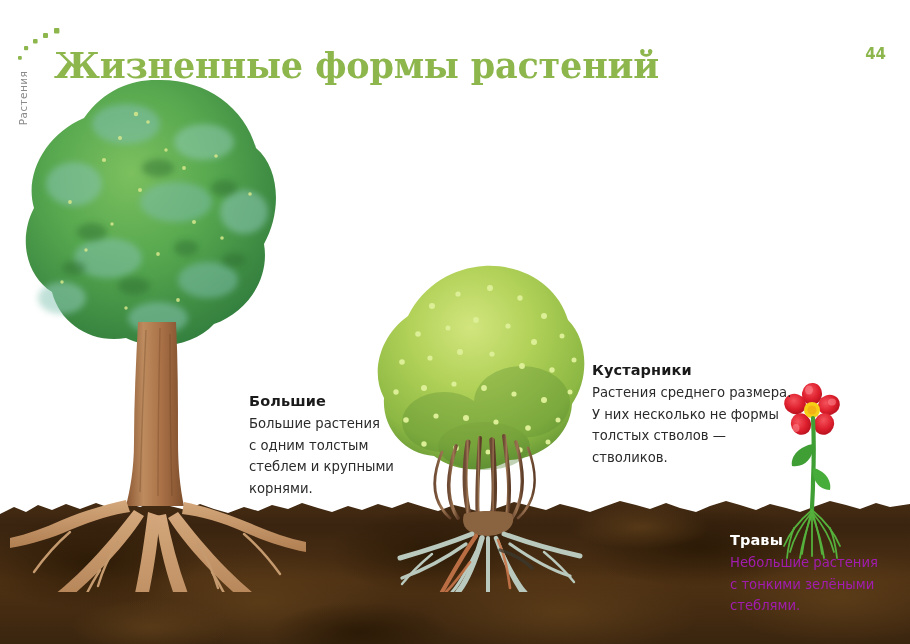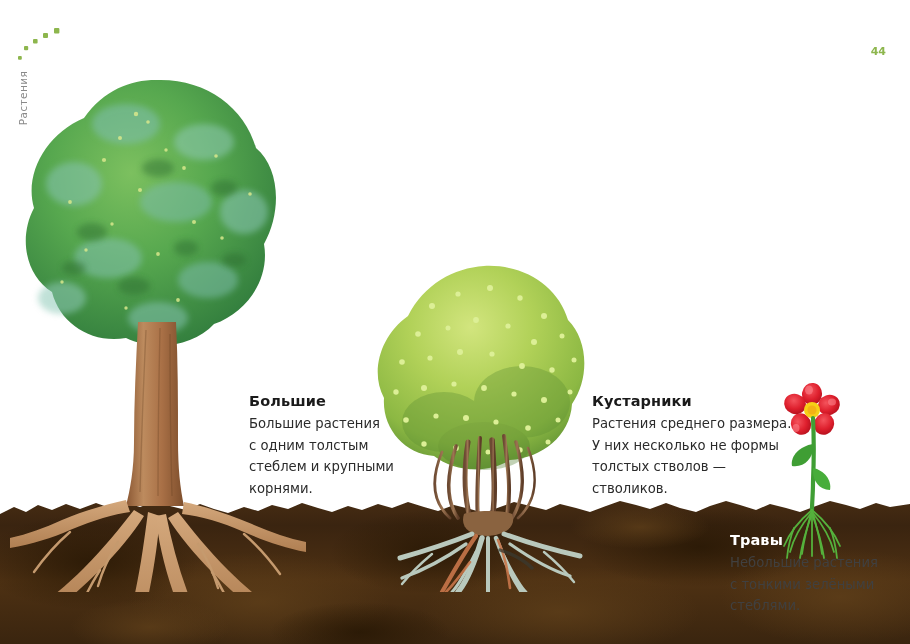--- a/index.html
+++ b/index.html
@@ -33,21 +33,21 @@
     font-size:35px;
     letter-spacing:-0.2px;
     color:#8db64d;
     white-space:nowrap;
   }
   .page-number{
     position:absolute;
     right:24px; top:45px;
     font-family:"DejaVu Sans","Liberation Sans",sans-serif;
     font-weight:700;
-    font-size:11px;
+    font-size:15px;
     color:#8db64d;
   }
   .side-label{
     position:absolute;
     left:-22px; top:92px;
     width:90px;
     transform:rotate(-90deg);
     transform-origin:center center;
     text-align:center;
     font-size:10.5px;
@@ -79,25 +79,25 @@
     letter-spacing:0.1px;
   }
   .caption p{
     margin:0;
     font-size:13.2px;
     line-height:21.5px;
     color:#2b2b2b;
     white-space:pre-line;
   }
   #cap-trees{left:249px;top:393px;width:185px;}
-  #cap-shrubs{left:592px;top:393px;width:215px;}
+  #cap-shrubs{left:592px;top:362px;width:215px;}
 
   #cap-herbs{left:730px;top:513px;width:180px;margin-top:19px;}
   #cap-herbs h3{color:#ffffff;}
-  #cap-herbs p{color:#404040;}
+  #cap-herbs p{color:#a21caf;}
 </style>
 </head>
 <body>
 
 <div id="page">
 
   <div class="soil-wrap">
     <svg class="soil-svg" viewBox="0 0 910 152" preserveAspectRatio="none" aria-hidden="true">
       <defs>
         <linearGradient id="soilGrad" x1="0" y1="0" x2="0" y2="1">
@@ -410,20 +410,21 @@
         <rect x="33" y="9" width="5.0" height="5.0" rx="1"></rect>
         <rect x="23" y="15" width="4.6" height="4.6" rx="1"></rect>
         <rect x="14" y="22" width="4.2" height="4.2" rx="1"></rect>
         <rect x="8" y="32" width="3.8" height="3.8" rx="1"></rect>
       </g>
     </svg>
   </div>
 
   <div class="side-label">Растения</div>
 
+  <h1 class="page-title">Жизненные формы растений</h1>
 
   <div class="page-number">44</div>
 
   <div class="caption" id="cap-trees">
     <h3>Большие</h3>
     <p>Большие растения
 с одним толстым
 стеблем и крупными
 корнями.</p>
   </div>

